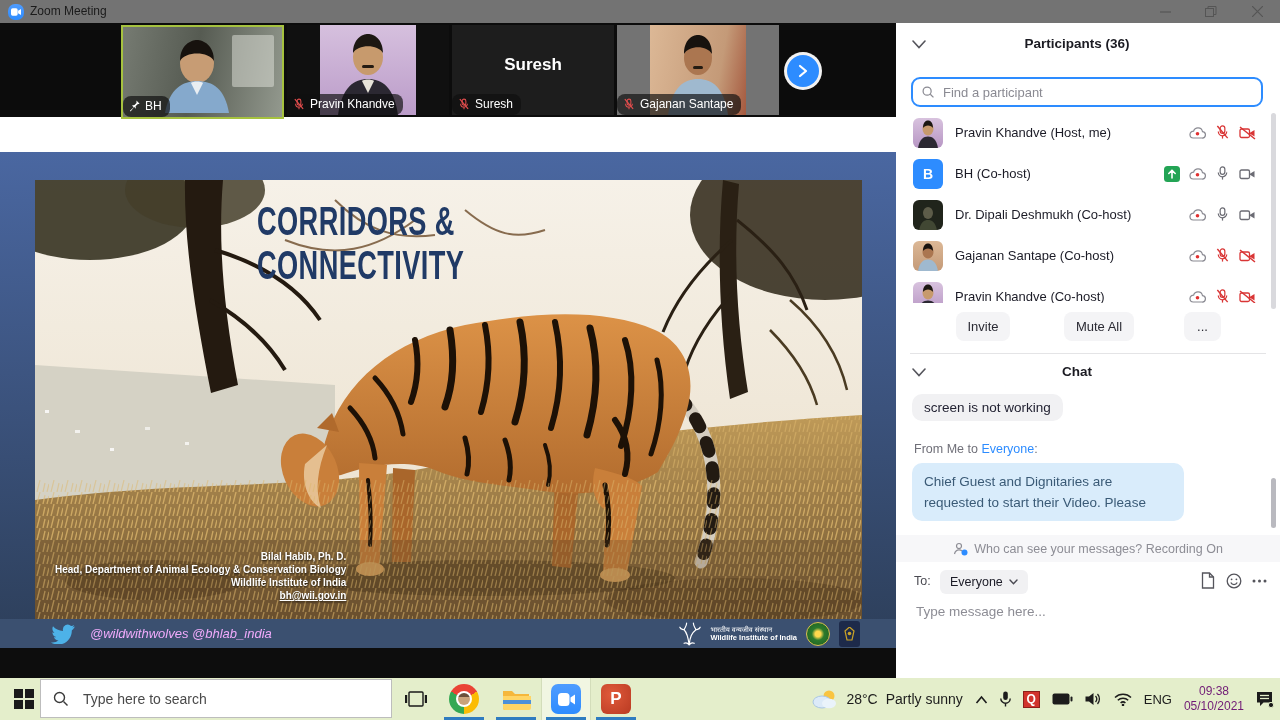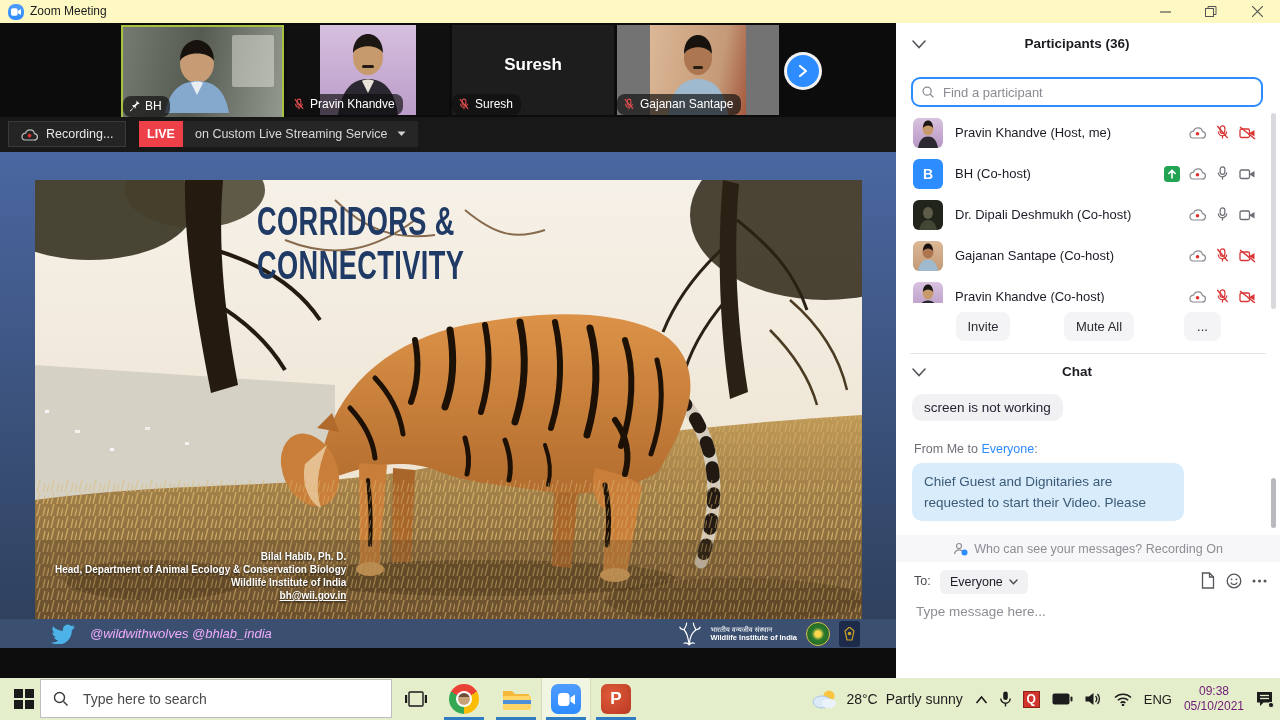--- a/index.html
+++ b/index.html
@@ -1,19 +1,19 @@
 <!DOCTYPE html>
 <html><head>
 <meta charset="utf-8">
 <style>
   html,body{margin:0;padding:0;background:#222;}
   .screen{position:relative;width:1280px;height:720px;background:#fff;font-family:"Liberation Sans",sans-serif;overflow:hidden;}
   .abs{position:absolute;}
   
-  .titlebar{position:absolute;left:0;top:0;width:1280px;height:23px;background:#fef9c3;}
+  .titlebar{position:absolute;left:0;top:0;width:1280px;height:23px;background:#737373;}
   .titlebar .apptitle{position:absolute;left:30px;top:4px;font-size:12px;color:#1b1b1b;}
   .winbtns{position:absolute;right:0;top:0;height:23px;display:flex;}
   .winbtn{width:46px;height:23px;display:flex;align-items:center;justify-content:center;color:#444;}
   
   .videostrip{position:absolute;left:0;top:23px;width:896px;height:94px;background:#0c0c0c;}
   .tile{position:absolute;top:2px;height:90px;width:162px;background:#1d1d1d;overflow:hidden;}
   .tilelabel{position:absolute;left:0;bottom:0;display:flex;align-items:center;gap:5px;background:rgba(15,15,15,.68);color:#fff;font-size:12px;padding:3px 8px 4px 6px;white-space:nowrap;border-radius:8px;}
   .nextbtn{position:absolute;left:787px;top:32px;width:32px;height:32px;border-radius:50%;background:#2d8cff;box-shadow:0 0 0 3px rgba(255,255,255,.95);display:flex;align-items:center;justify-content:center;}
   
   .recbar{position:absolute;left:0;top:117px;width:896px;height:35px;background:#181818;}
@@ -175,36 +175,20 @@
       </div>
     </div>
 
     <div class="nextbtn">
       <svg width="14" height="14" viewBox="0 0 14 14">
           <path d="M4 2 L10 7 L4 12" fill="none" stroke="#fff" stroke-width="2.2" stroke-linecap="round" stroke-linejoin="round"></path>
         </svg>
     </div>
   </div>
 
-  <div class="recbar">
-    <div class="recbadge">
-      <svg width="17" height="13" viewBox="0 0 17 13">
-          <path d="M4.2 12 a3.4 3.4 0 0 1 .4-6.8 A4.6 4.6 0 0 1 13.5 5.6 a3.2 3.2 0 0 1-.6 6.4 z" fill="none" stroke="#bdbdbd" stroke-width="1.2"></path>
-          <circle cx="8.5" cy="7.6" r="1.9" fill="#e03131"></circle>
-        </svg>
-      <span>Recording...</span>
-    </div>
-    <div class="livebadge">LIVE</div>
-    <div class="streambox">
-      <span>on Custom Live Streaming Service</span>
-      <svg width="9" height="6" viewBox="0 0 9 6">
-          <path d="M0.5 0.5 L4.5 5 L8.5 0.5 Z" fill="#cfcfcf"></path>
-        </svg>
-    </div>
-  </div>
 
   <div class="mainarea">
 
     <div class="slide">
       <svg width="827" height="439" viewBox="0 0 827 439">
         <defs>
           <linearGradient id="sky" x1="0" y1="0" x2="0" y2="1">
               <stop offset="0" stop-color="#f6f1e8"></stop>
               <stop offset="1" stop-color="#eadfca"></stop>
             </linearGradient>

